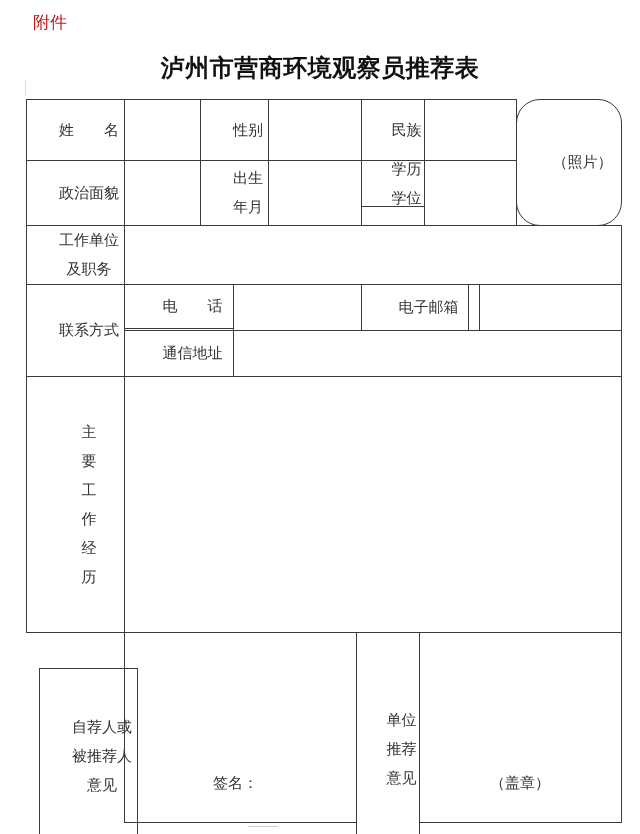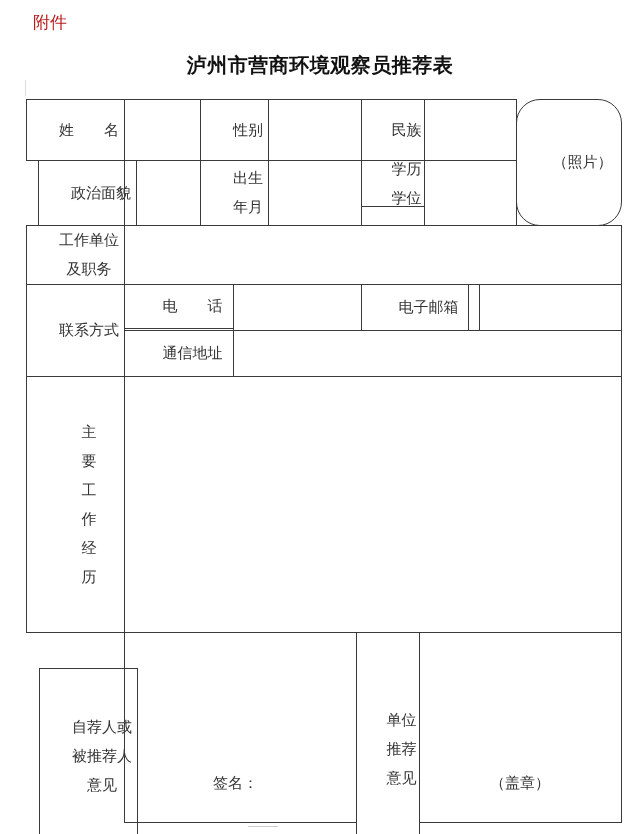--- a/index.html
+++ b/index.html
@@ -1,20 +1,20 @@
 <!DOCTYPE html>
 <html><head>
 <meta charset="utf-8">
 <style>
   html, body { margin:0; padding:0; background:#ffffff; }
   body { width:640px; height:834px; position:relative; overflow:hidden;
          font-family:"DejaVu Sans", sans-serif; color:#222; }
   .attach { position:absolute; left:33px; top:11px; font-size:17px; color:#b91c1c; }
   .title { position:absolute; left:0; width:640px; top:52px; text-align:center;
-           font-family:"DejaVu Serif", serif; font-weight:bold; font-size:20px; color:#111; letter-spacing:0.5px; }
+           font-family:"DejaVu Serif", serif; font-weight:bold; font-size:24px; color:#111; letter-spacing:0.5px; }
   .margin-mark { position:absolute; left:25px; top:80px; width:1px; height:16px; background:#ddd; }
   .cell { position:absolute; box-sizing:border-box; border:1.5px solid #3a3a3a;
           display:flex; align-items:center; justify-content:center; text-align:center;
           font-size:15px; color:#333; line-height:29px;padding-left:27px; }
   .label { white-space:pre-line; }
   .vertical { white-space:pre-line; line-height:29px; font-size:15px; }
   .sig { position:absolute; font-size:15px; color:#333; }
   .foot-mark { position:absolute; left:248px; top:826px; width:30px; height:1px; background:#ccc; }
 </style>
 </head>
@@ -33,21 +33,21 @@
 </div>
 <div class="cell" style="left:268px;top:99px;width:94px;height:62px;"></div>
 <div class="cell" style="left:361px;top:99px;width:64px;height:62px;">
   <span class="label">民族</span>
 </div>
 <div class="cell" style="left:424px;top:99px;width:93px;height:62px;"></div>
 <div class="cell" style="left:516px;top:99px;width:106px;height:127px;border-radius:24px;">
   <span class="label">（照片）</span>
 </div>
 
-<div class="cell" style="left:26px;top:160px;width:99px;height:66px;margin-left:12px;">
+<div class="cell" style="left:26px;top:160px;width:99px;height:66px;">
   <span class="label">政治面貌</span>
 </div>
 <div class="cell" style="left:124px;top:160px;width:77px;height:66px;"></div>
 <div class="cell" style="left:200px;top:160px;width:69px;height:66px;">
   <span class="label">出生
 年月</span>
 </div>
 <div class="cell" style="left:268px;top:160px;width:94px;height:66px;"></div>
 <div class="cell" style="left:361px;top:160px;width:64px;height:47px;">
   <span class="label">学历

